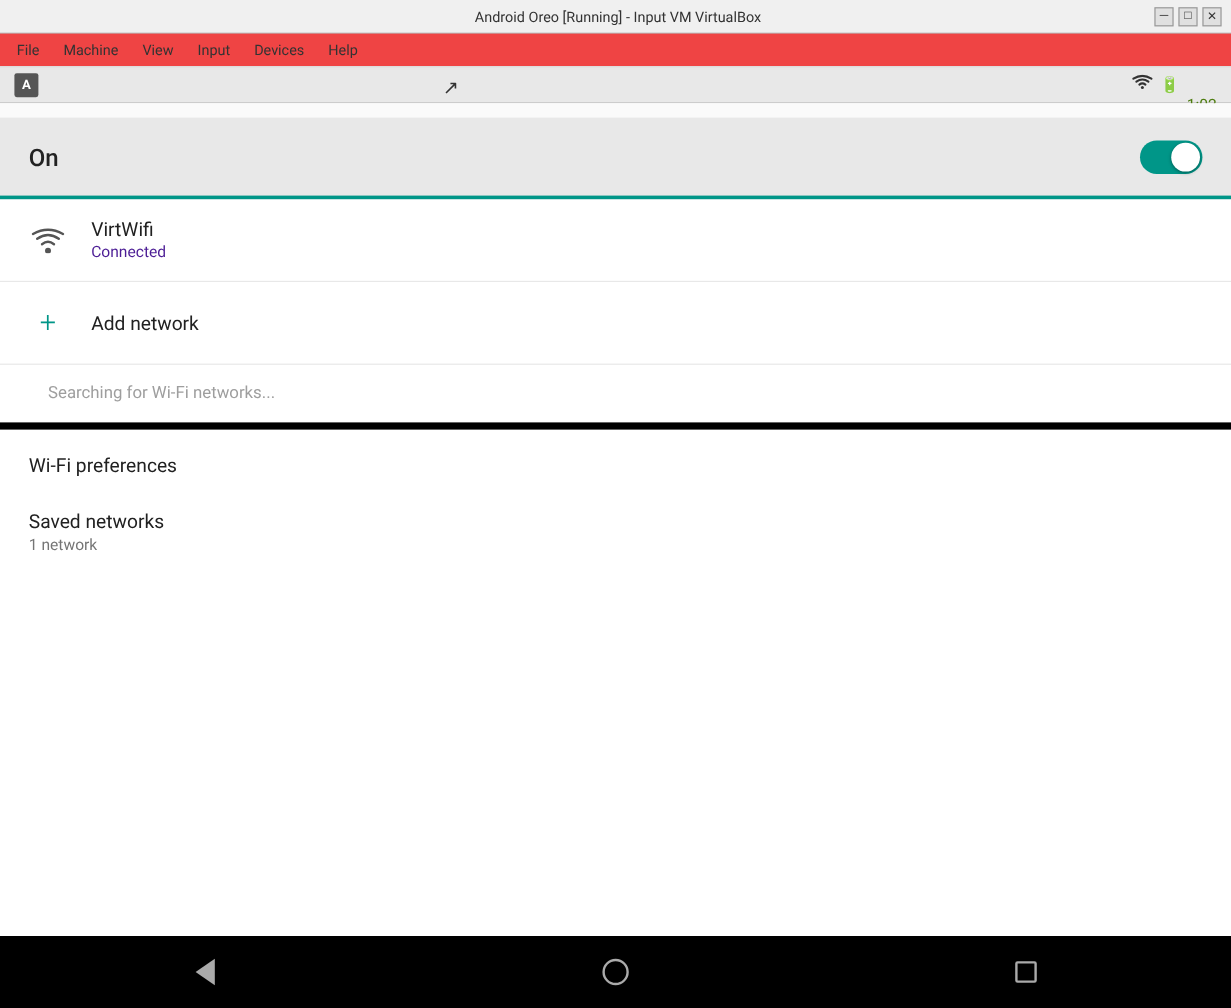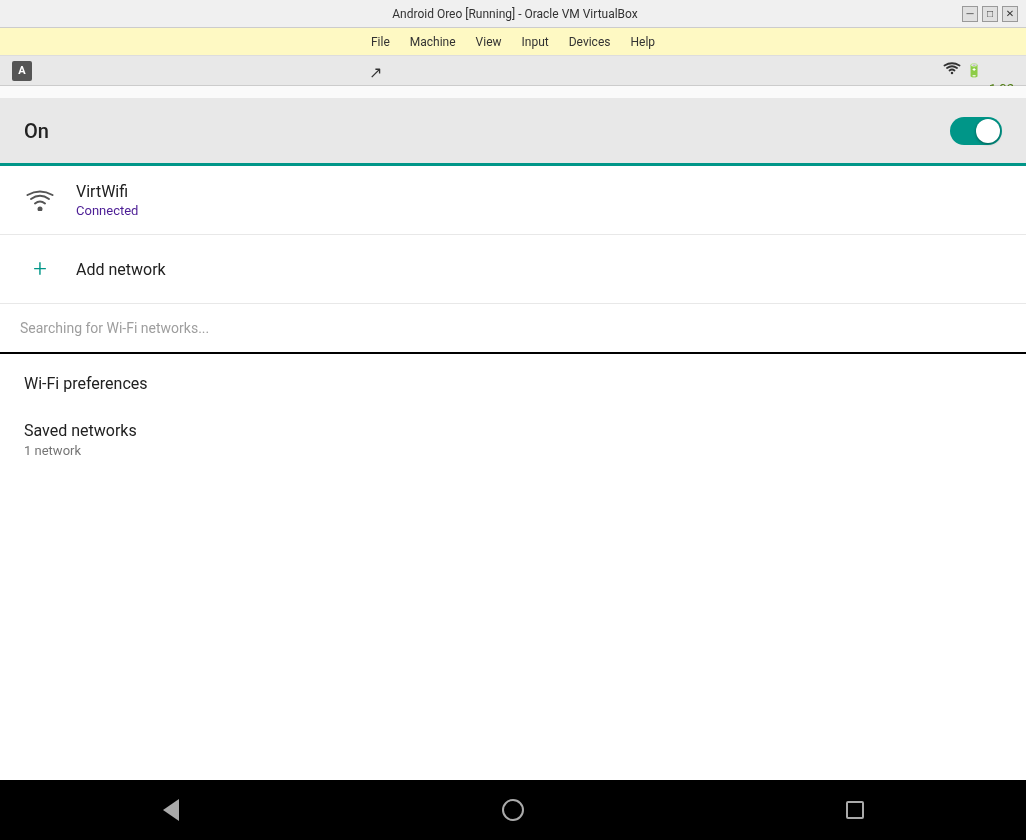--- a/index.html
+++ b/index.html
@@ -33,27 +33,26 @@
       cursor: pointer;
       display: flex;
       align-items: center;
       justify-content: center;
       font-size: 10px;
       color: #333;
     }
 
     
     .menu-bar {
-      background: #fef9c3;
+      background: #ef4444;
       height: 28px;
       display: flex;
       align-items: center;
       padding: 0 4px;
       border-bottom: 1px solid #ddd;
-      justify-content: center;
     }
     .menu-item {
       padding: 4px 10px;
       font-size: 12px;
       color: #333;
       cursor: pointer;
     }
 
     
     .vm-area {
@@ -222,24 +221,24 @@
       font-size: 24px;
       font-weight: 300;
     }
     .add-network-label {
       font-size: 16px;
       color: #212121;
     }
 
     
     .searching-text {
-      padding: 16px 20px;
+      padding: 16px 40px;
       font-size: 14px;
       color: #9e9e9e;
-      border-bottom: 2px solid #000000;
+      border-bottom: 6px solid #000000;
     }
 
     
     .section-item {
       padding: 20px 36px 8px 24px;
       cursor: pointer;
     }
     .section-title {
       font-size: 16px;
       color: #212121;
@@ -289,21 +288,21 @@
       height: 18px;
       border: 2px solid #aaa;
       border-radius: 2px;
     }
   </style>
 </head>
 <body>
 
 <div class="title-bar">
   <div style="width:60px"></div>
-  <div class="title-bar-text">Android Oreo [Running] - Oracle VM VirtualBox</div>
+  <div class="title-bar-text">Android Oreo [Running] - Input VM VirtualBox</div>
   <div class="title-bar-controls">
     <div class="title-btn">─</div>
     <div class="title-btn">□</div>
     <div class="title-btn">✕</div>
   </div>
 </div>
 
 <div class="menu-bar">
   <div class="menu-item">File</div>
   <div class="menu-item">Machine</div>

